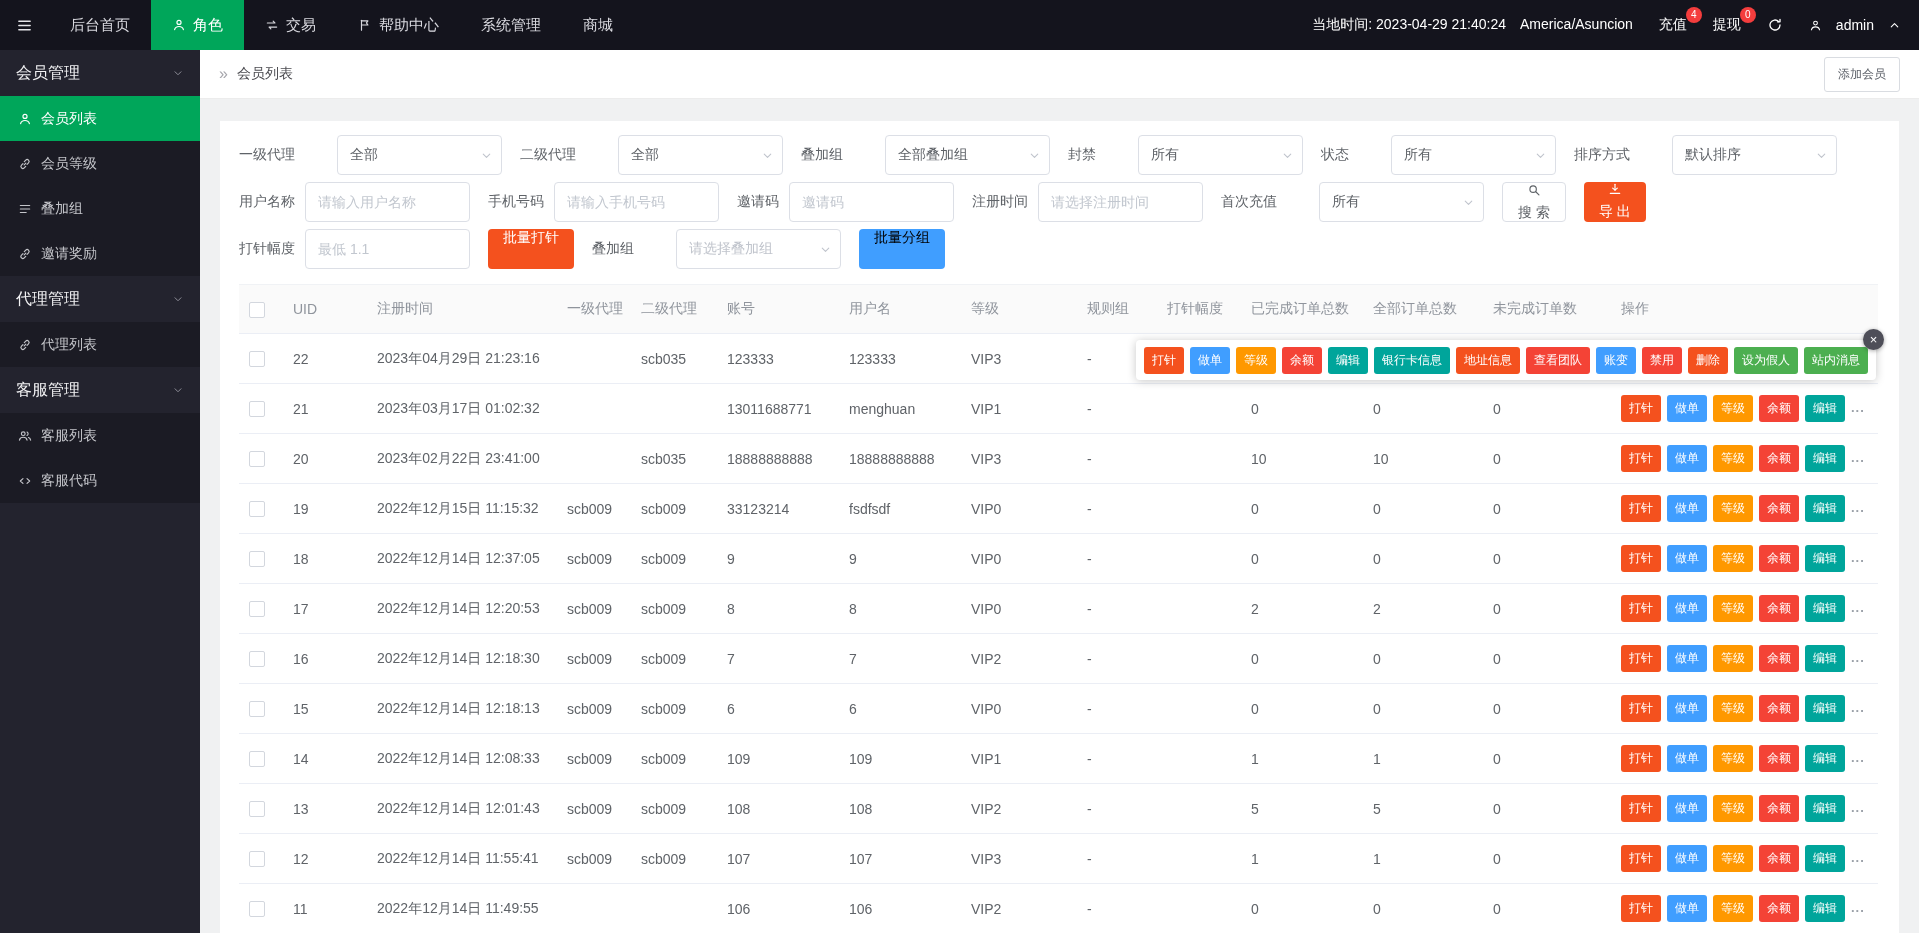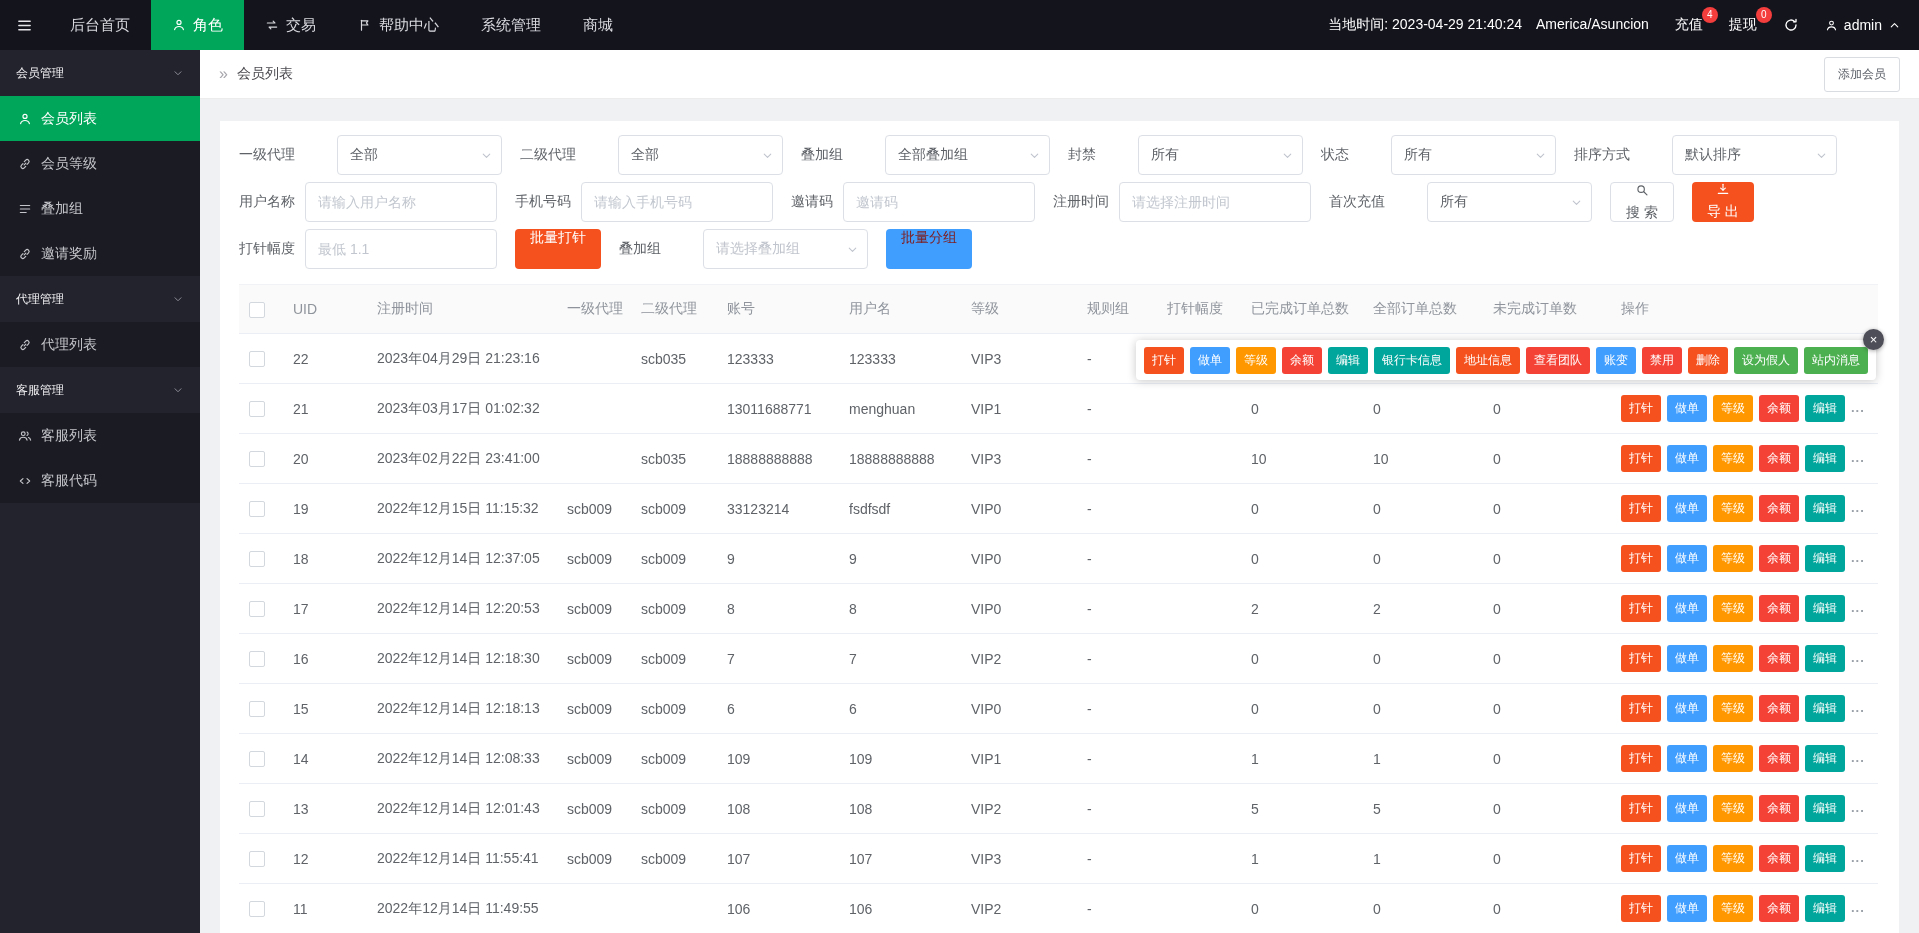--- a/index.html
+++ b/index.html
@@ -18,27 +18,27 @@
   .topbar-nav{ display:flex; height:100%; }
   .nav-item{ display:flex; align-items:center; gap:7px; padding:10px 21px; font-size:15px; color:#d9d9df; cursor:pointer; height:100%; }
   .nav-item .ic{ font-size:14px; }
   .nav-item.active{ background:var(--accent); color:#fff; }
   .topbar-right{ margin-left:auto; display:flex; align-items:center; gap:26px; padding-right:18px; font-size:14px; }
   .time-wrap{ display:flex; gap:14px; white-space:nowrap; }
   .badge-item{ position:relative; cursor:pointer; white-space:nowrap; }
   .badge{ position:absolute; top:-9px; right:-15px; min-width:16px; height:16px; border-radius:8px;
     background:#f43d3d; color:#fff; font-size:10px; line-height:16px; text-align:center; padding:0 4px; }
   .refresh{ display:flex; cursor:pointer; font-size:16px; color:#fff; }
-  .admin{ display:flex; align-items:center; gap:6px; cursor:pointer; }
+  .admin{ display:flex; align-items:center; gap:14px; cursor:pointer; }
   .admin .ic{ font-size:13px; }
 
   
   .layout{ display:flex; height:883px; }
   .sidebar{ width:200px; min-width:200px; background:#23232e; overflow:hidden; }
-  .side-group{ height:46px; display:flex; align-items:center; padding:0 16px; color:#f2f2f4; font-size:12px; cursor:pointer; }
+  .side-group{ height:46px; display:flex; align-items:center; padding:0 16px; color:#f2f2f4; font-size:16px; cursor:pointer; }
   .side-group .chev{ margin-left:auto; color:#8d8d97; font-size:12px; }
   .side-sub{ background:#1b1b24; }
   .side-item{ height:45px; display:flex; align-items:center; gap:9px; padding:0 14px 0 18px; color:#c4c5ca; font-size:14px; cursor:pointer; }
   .side-item .ic{ font-size:14px; }
   .side-item.active{ background:var(--accent); color:#fff; }
   .main{ flex:1; display:flex; flex-direction:column; overflow:hidden; background:#f0f1f2; }
 
   
   .breadcrumb-bar{ height:49px; min-height:49px; background:#fff; display:flex; align-items:center; padding:0 19px; border-bottom:1px solid #ececec; }
   .bc-icon{ color:#a6a6ac; font-size:16px; }
@@ -50,21 +50,21 @@
   .card{ background:#fff; margin:22px 20px 0; padding:14px 19px 0; flex:1; overflow:hidden; position:relative; }
   .f-row{ display:flex; align-items:center; gap:18px; margin-bottom:7px; }
   .f-group{ display:flex; align-items:center; gap:10px; }
   .contents{ display:contents; }
   .f-label{ font-size:14px; color:#5f6368; white-space:nowrap; }
   .sel{ width:165px; min-width:165px; height:40px; border:1px solid #dcdfe6; border-radius:4px; background:#fff;
     display:flex; align-items:center; padding:0 26px 0 12px; position:relative; cursor:pointer; font-size:14px; color:#5f6368;margin-left:32px; }
   .sel .caret{ position:absolute; right:8px; color:#c0c4cc; font-size:13px; }
   .sel-value{ white-space:nowrap; overflow:hidden; }
   .sel-value.placeholder{ color:#c0c4cc; }
-  .inp{ width:192px; height:40px; border:1px solid #dcdfe6; border-radius:4px; padding:0 12px; font-size:14px;
+  .inp{ width:165px; height:40px; border:1px solid #dcdfe6; border-radius:4px; padding:0 12px; font-size:14px;
     color:#5f6368; outline:none; font-family:inherit; background:#fff; }
   .inp::placeholder{ color:#c2c7cf; }
   .btn{ height:40px; border:none; border-radius:4px; display:inline-flex; align-items:center; gap:7px;
     font-size:14px; padding:0 15px; cursor:pointer; font-family:inherit; white-space:nowrap;flex-direction:column; }
   .btn .ic{ font-size:14px; }
   .btn-search{ background:#fff; border:1px solid #dcdfe6; color:#5f6368; }
 
   
   .tbl-wrap{ position:relative; margin-top:15px; }
   table{ border-collapse:collapse; width:1639px; table-layout:fixed; border-top:1px solid #f0f2f5; }
@@ -408,21 +408,21 @@
           <span class="f-label">叠加组</span>
           <div class="sel">
             <span class="sel-value placeholder">请选择叠加组</span>
             <span class="ic caret">
                 <svg viewBox="0 0 24 24" width="1em" height="1em" fill="none" stroke="currentColor" stroke-width="2" stroke-linecap="round" stroke-linejoin="round">
                   <path d="M6 9.5l6 6 6-6"></path>
                 </svg>
               </span>
           </div>
         </div>
-        <button class="btn" style="background: rgb(64, 158, 255); color: #7f1d1d;">批量分组</button>
+        <button class="btn" style="background: rgb(64, 158, 255); color: #000000;">批量分组</button>
       </div>
 
       <div class="tbl-wrap">
         <table id="tbl">
             <colgroup>
               <col style="width: 44px;">
               <col style="width: 84px;">
               <col style="width: 190px;">
               <col style="width: 74px;">
               <col style="width: 86px;">

